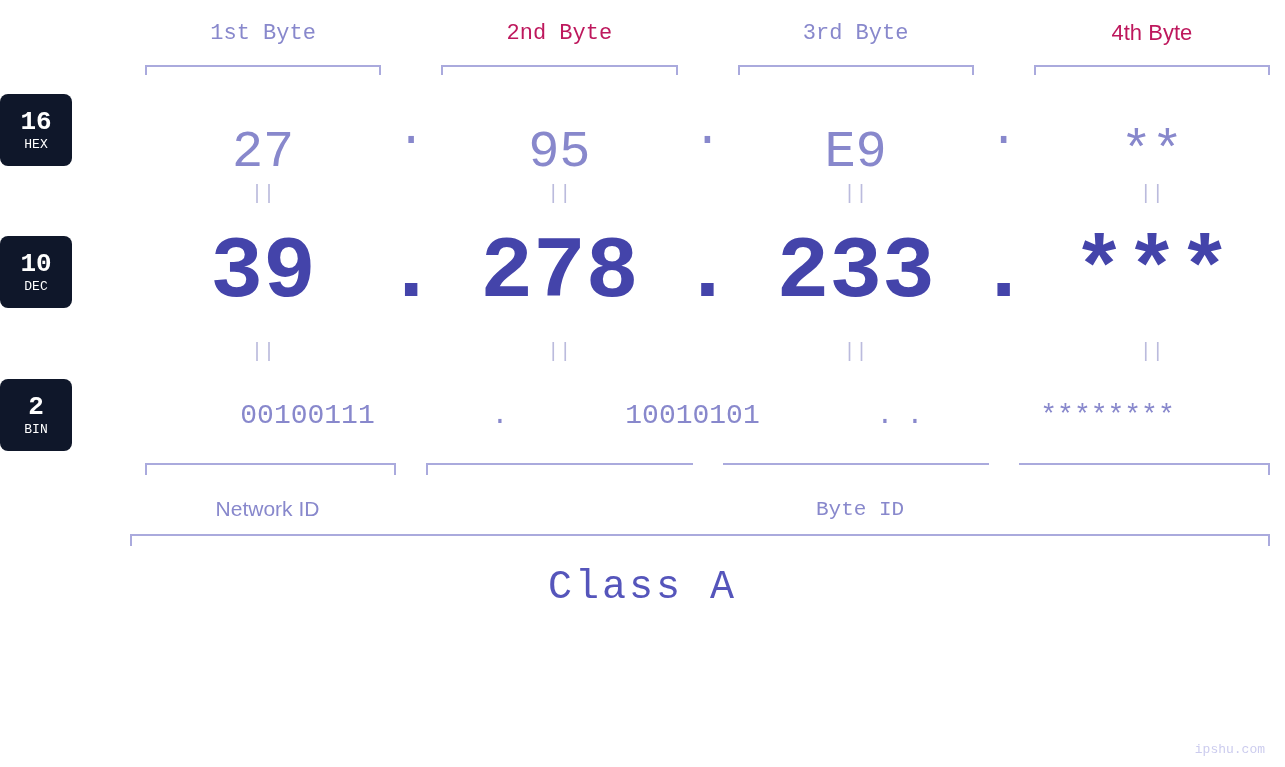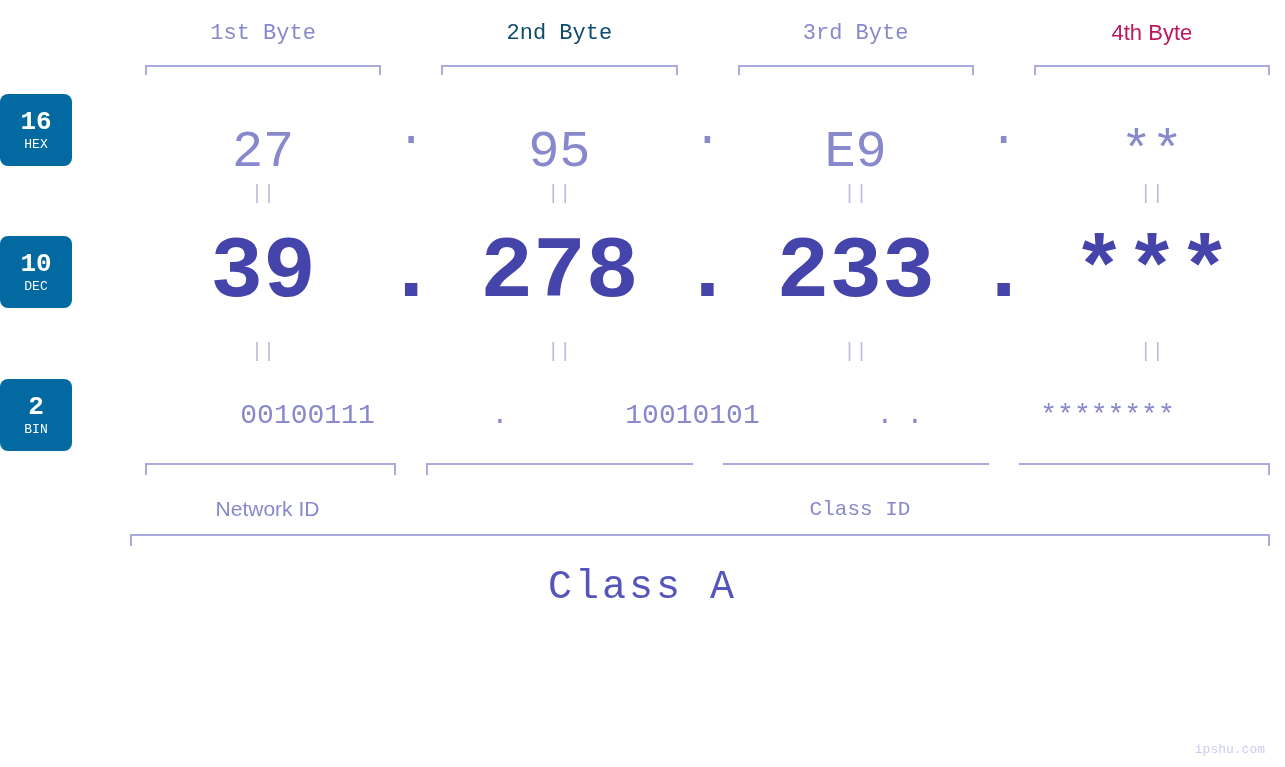--- a/index.html
+++ b/index.html
@@ -18,21 +18,21 @@
       position: relative;
       display: flex;
       flex-direction: column;
       align-items: center;
       padding-top: 20px;
     }
 
     .base-badge {
       width: 72px;
       height: 72px;
-      background: #0369a1;
+      background: #0f172a;
       border-radius: 8px;
       display: flex;
       flex-direction: column;
       align-items: center;
       justify-content: center;
       margin-bottom: 0;
     }
     .base-badge .base-num {
       color: white;
       font-size: 26px;
@@ -146,21 +146,21 @@
 <div class="container">
 
   <div class="full-row" style="margin-bottom:8px;">
     <div class="spacer-left"></div>
     <div class="bytes-area">
       <div class="byte-col">
         <span style="color:#8888cc;font-size:22px;font-family:'Courier New',monospace;">1st Byte</span>
       </div>
       <div class="sep-col"></div>
       <div class="byte-col">
-        <span style="color:#0c4a6e;font-size:22px;font-family:'Courier New',monospace;">2nd Byte</span>
+        <span style="color:#be185d;font-size:22px;font-family:'Courier New',monospace;">2nd Byte</span>
       </div>
       <div class="sep-col"></div>
       <div class="byte-col">
         <span style="color:#8888cc;font-size:22px;font-family:'Courier New',monospace;">3rd Byte</span>
       </div>
       <div class="sep-col"></div>
       <div class="byte-col">
         <span style="color:#be185d;font-size:22px;font-family:Liberation Sans, sans-serif;">4th Byte</span>
       </div>
     </div>
@@ -363,21 +363,21 @@
 
   <div class="full-row" style="height:40px;align-items:center;margin-top:4px;">
     <div class="spacer-left"></div>
     <div class="bytes-area" style="align-items:center;">
       <div class="byte-col">
         <span style="color:#8888cc;font-size:21px;font-family:Liberation Sans, sans-serif;">Network ID</span>
       </div>
       <div class="sep-col"></div>
 
       <div style="flex:3.09;display:flex;justify-content:center;align-items:center;">
-        <span style="color:#8888cc;font-size:21px;font-family:'Courier New',monospace;">Class ID</span>
+        <span style="color:#8888cc;font-size:21px;font-family:'Courier New',monospace;">Byte ID</span>
       </div>
     </div>
   </div>
 
   <div class="full-row" style="height:18px;margin-top:5px;">
     <div class="spacer-left"></div>
     <div style="flex:1;height:18px;position:relative;margin-right:15px;">
       <div style="position:absolute;top:0;left:0;right:0;height:2px;background:#aaaadd;"></div>
       <div style="position:absolute;top:0;left:0;width:2px;height:12px;background:#aaaadd;"></div>
       <div style="position:absolute;top:0;right:0;width:2px;height:12px;background:#aaaadd;"></div>

